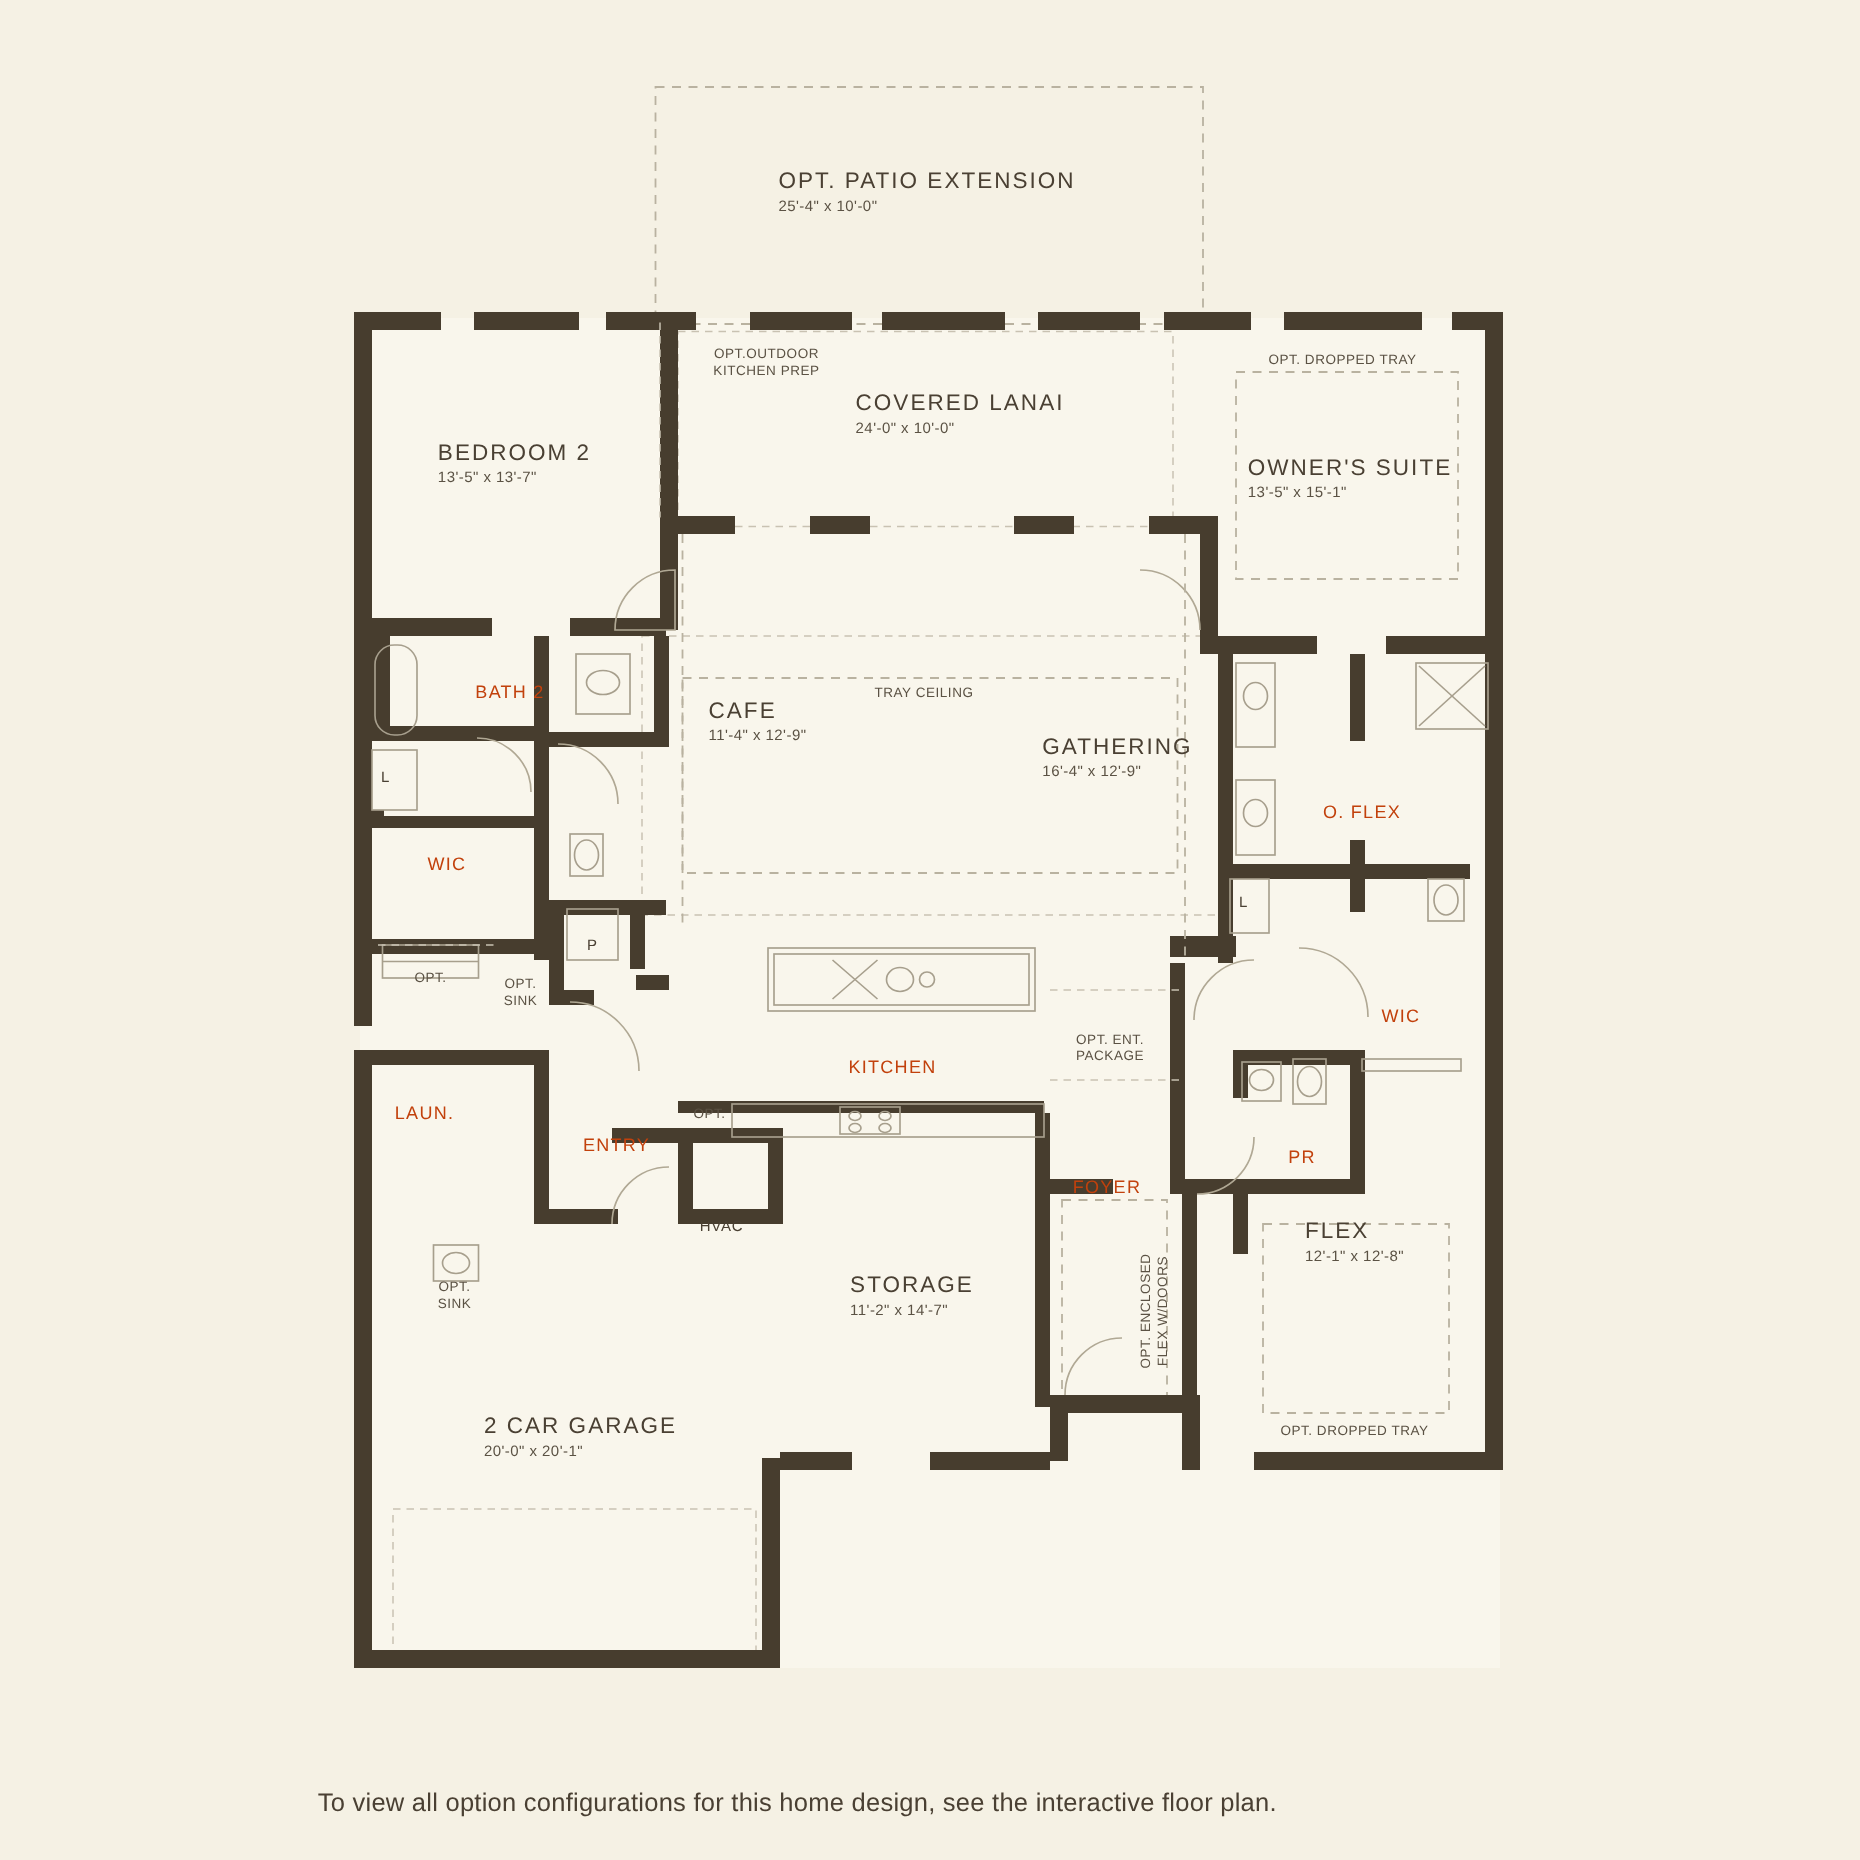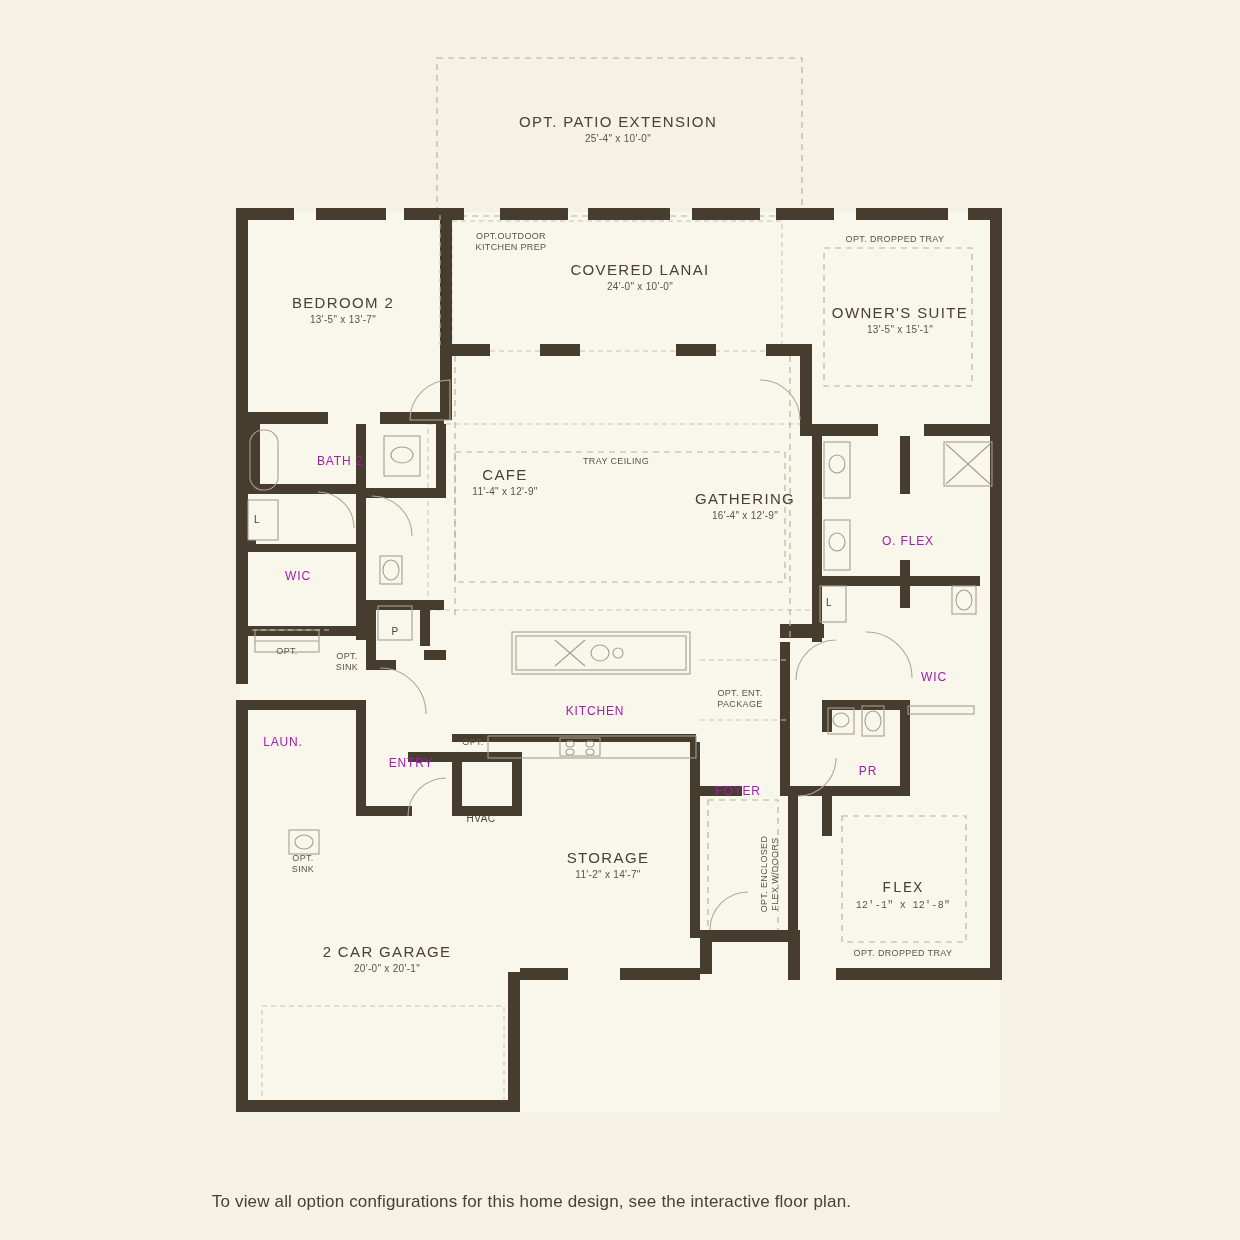--- a/index.html
+++ b/index.html
@@ -16,21 +16,21 @@
     overflow: hidden;
   }
   #plan {
     position: absolute;
     left: 0; top: 0;
     width: 1240px;
     height: 1240px;
   }
   .room-label {
     position: absolute;
-    text-align: center;
+    text-align: left;
     color: #4a4033;
     letter-spacing: 0.06em;
     white-space: nowrap;
     transform: translate(-50%, -50%);
   }
   .room-name {
     font-size: 15px;
     letter-spacing: 0.09em;
   }
   .room-dim {
@@ -47,21 +47,21 @@
     color: #5b5244;
     white-space: pre-line;
     line-height: 1.25;
     transform: translate(-50%, -50%);
   }
   .small-room {
     position: absolute;
     text-align: left;
     font-size: 12px;
     letter-spacing: 0.07em;
-    color: #a21caf;
+    color: #c2410c;
     white-space: nowrap;
     transform: translate(-50%, -50%);
   }
   .tiny-room {
     position: absolute;
     text-align: center;
     font-size: 10px;
     letter-spacing: 0.05em;
     color: #4a4033;
     white-space: nowrap;
@@ -329,21 +329,21 @@
       <div class="room-dim">16'-4" x 12'-9"</div>
     </div>
     <div class="room-label" style="left: 608px; top: 864px;">
       <div class="room-name">STORAGE</div>
       <div class="room-dim">11'-2" x 14'-7"</div>
     </div>
     <div class="room-label" style="left: 387px; top: 958px;">
       <div class="room-name">2 CAR GARAGE</div>
       <div class="room-dim">20'-0" x 20'-1"</div>
     </div>
-    <div class="room-label" style="left: 903px; top: 895px; font-family: Liberation Mono, monospace;">
+    <div class="room-label" style="left: 903px; top: 828px;">
       <div class="room-name">FLEX</div>
       <div class="room-dim">12'-1" x 12'-8"</div>
     </div>
     <div class="small-room" style="left: 340px; top: 461px;">BATH 2</div>
     <div class="small-room" style="left: 908px; top: 541px;">O. FLEX</div>
     <div class="small-room" style="left: 298px; top: 576px;">WIC</div>
     <div class="small-room" style="left: 934px; top: 677px;">WIC</div>
     <div class="small-room" style="left: 595px; top: 711px;">KITCHEN</div>
     <div class="small-room" style="left: 283px; top: 742px;">LAUN.</div>
     <div class="small-room" style="left: 411px; top: 763px;">ENTRY</div>

